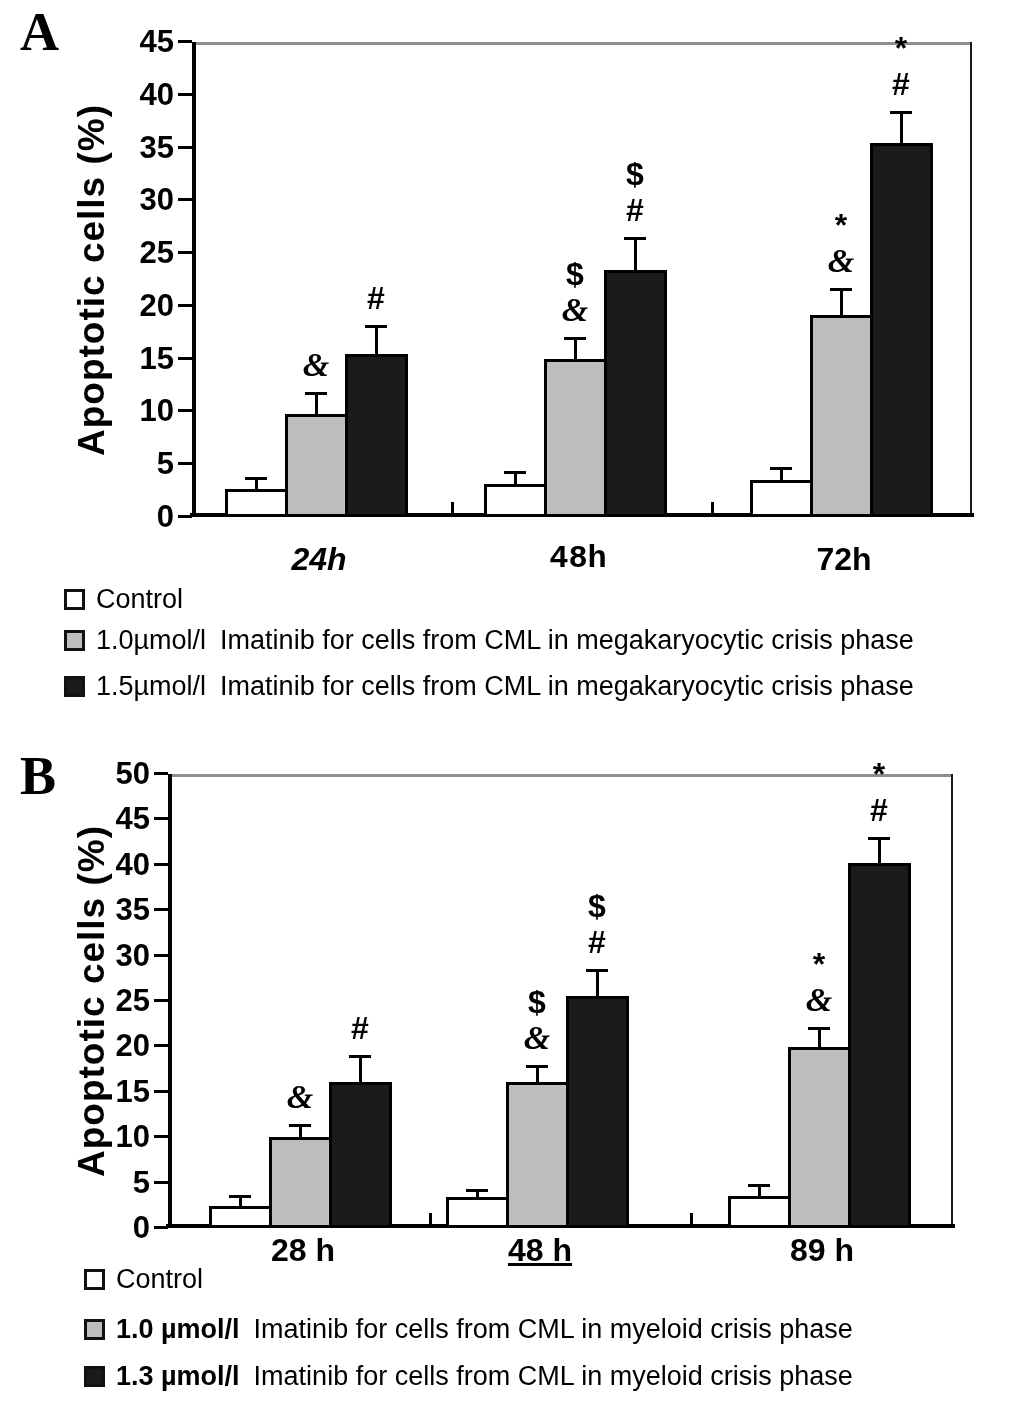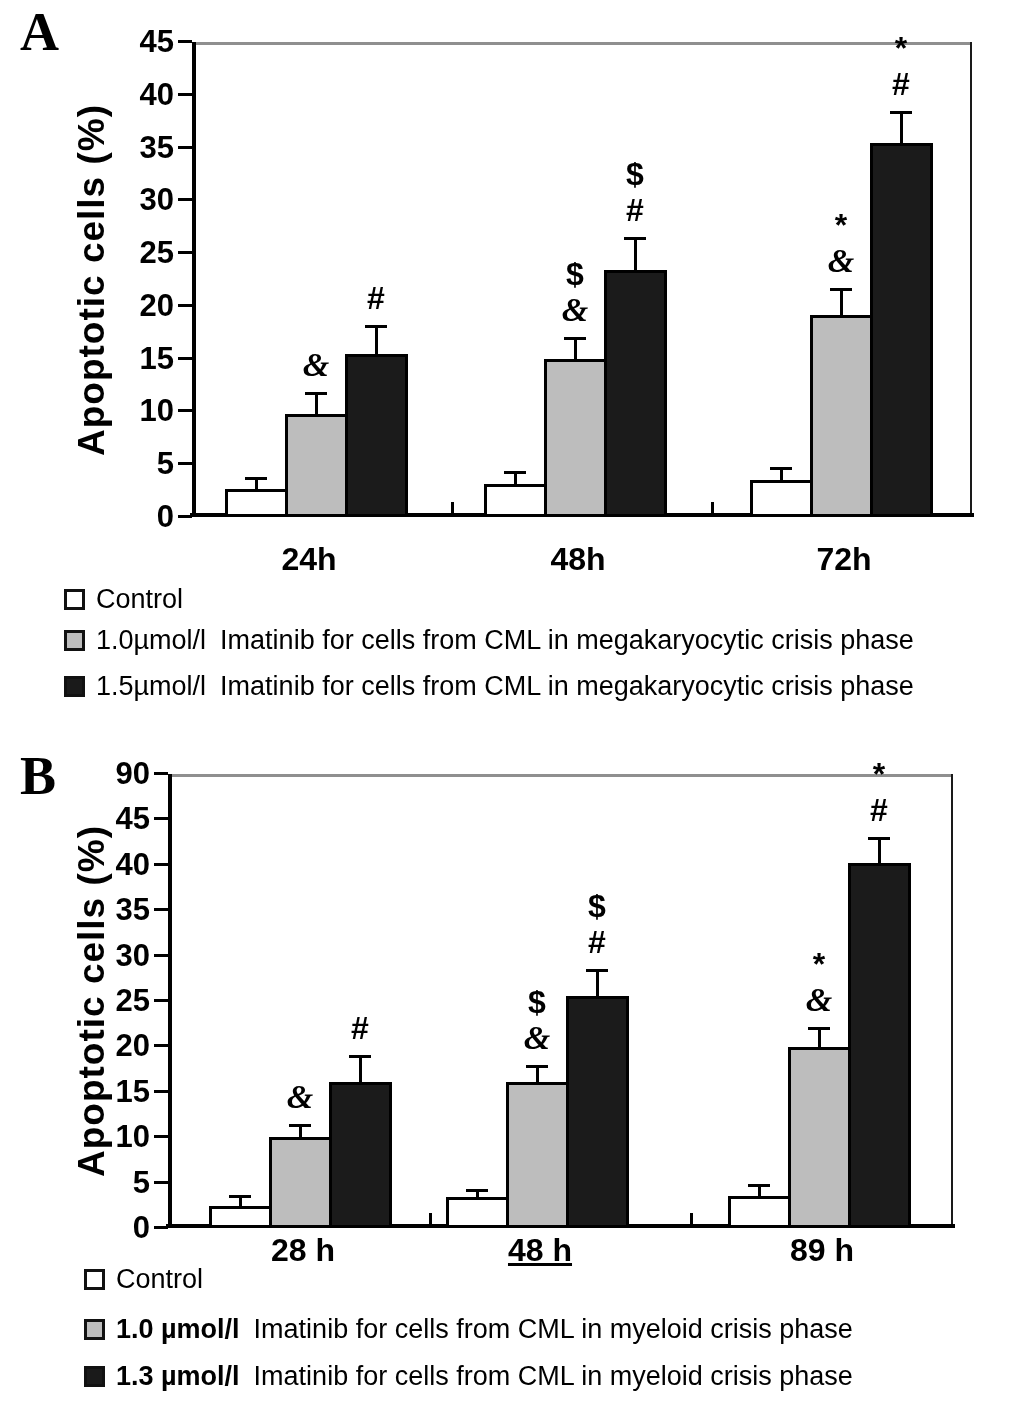--- a/index.html
+++ b/index.html
@@ -67,33 +67,33 @@
         <div class="ytick" style="left: 178px; top: 198.333px;"></div>
         <div class="ytick-label" style="left: 102px; top: 182.333px;">30</div>
         <div class="ytick" style="left: 178px; top: 145.556px;"></div>
         <div class="ytick-label" style="left: 102px; top: 129.556px;">35</div>
         <div class="ytick" style="left: 178px; top: 92.7778px;"></div>
         <div class="ytick-label" style="left: 102px; top: 76.7778px;">40</div>
         <div class="ytick" style="left: 178px; top: 40px;"></div>
         <div class="ytick-label" style="left: 102px; top: 24px;">45</div>
         <div class="xtick" style="left: 451px; top: 502px;"></div>
         <div class="xtick" style="left: 711px; top: 502px;"></div>
-        <div class="xlabel" style="left: 229px; top: 541px;">24h</div>
+        <div class="xlabel" style="left: 239px; top: 541px; font-style: italic;">24h</div>
         <div class="errstem" style="left: 254.5px; top: 476.889px; height: 15.6111px;"></div>
         <div class="errcap" style="left: 245px; top: 476.889px;"></div>
         <div class="bar" style="left: 224.5px; top: 488.5px; width: 63px; height: 28.5px; background: rgb(255, 255, 255);"></div>
         <div class="errstem" style="left: 314.5px; top: 392.444px; height: 25.1111px;"></div>
         <div class="errcap" style="left: 305px; top: 392.444px;"></div>
         <div class="bar" style="left: 284.5px; top: 413.556px; width: 63px; height: 103.444px; background: rgb(189, 189, 189);"></div>
         <div class="ann amp" style="left: 271px; top: 348.444px;">&amp;</div>
         <div class="errstem" style="left: 374.5px; top: 324.889px; height: 33.5556px;"></div>
         <div class="errcap" style="left: 365px; top: 324.889px;"></div>
         <div class="bar" style="left: 344.5px; top: 354.444px; width: 63px; height: 162.556px; background: rgb(27, 27, 27);"></div>
         <div class="ann" style="left: 331px; top: 280.889px;">#</div>
-        <div class="xlabel" style="left: 498px; top: 541px;">48h</div>
+        <div class="xlabel" style="left: 498px; top: 541px; font-family: Liberation Mono, monospace;">48h</div>
         <div class="errstem" style="left: 513.5px; top: 470.556px; height: 17.7222px;"></div>
         <div class="errcap" style="left: 504px; top: 470.556px;"></div>
         <div class="bar" style="left: 483.5px; top: 484.278px; width: 63px; height: 32.7222px; background: rgb(255, 255, 255);"></div>
         <div class="errstem" style="left: 573.5px; top: 336.5px; height: 26.1667px;"></div>
         <div class="errcap" style="left: 564px; top: 336.5px;"></div>
         <div class="bar" style="left: 543.5px; top: 358.667px; width: 63px; height: 158.333px; background: rgb(189, 189, 189);"></div>
         <div class="ann" style="left: 530px; top: 256.5px;">$</div>
         <div class="ann amp" style="left: 530px; top: 292.5px;">&amp;</div>
         <div class="errstem" style="left: 633.5px; top: 237.278px; height: 36.7222px;"></div>
         <div class="errcap" style="left: 624px; top: 237.278px;"></div>
@@ -157,21 +157,21 @@
         <div class="ytick-label" style="left: 78px; top: 983px;">25</div>
         <div class="ytick" style="left: 154px; top: 953.6px;"></div>
         <div class="ytick-label" style="left: 78px; top: 937.6px;">30</div>
         <div class="ytick" style="left: 154px; top: 908.2px;"></div>
         <div class="ytick-label" style="left: 78px; top: 892.2px;">35</div>
         <div class="ytick" style="left: 154px; top: 862.8px;"></div>
         <div class="ytick-label" style="left: 78px; top: 846.8px;">40</div>
         <div class="ytick" style="left: 154px; top: 817.4px;"></div>
         <div class="ytick-label" style="left: 78px; top: 801.4px;">45</div>
         <div class="ytick" style="left: 154px; top: 772px;"></div>
-        <div class="ytick-label" style="left: 78px; top: 756px;">90</div>
+        <div class="ytick-label" style="left: 78px; top: 756px;">50</div>
         <div class="xtick" style="left: 428.667px; top: 1213px;"></div>
         <div class="xtick" style="left: 690.333px; top: 1213px;"></div>
         <div class="xlabel" style="left: 223px; top: 1232px;">28 h</div>
         <div class="errstem" style="left: 238.5px; top: 1195.31px; height: 14.896px;"></div>
         <div class="errcap" style="left: 229px; top: 1195.31px;"></div>
         <div class="bar" style="left: 208.5px; top: 1206.21px; width: 63px; height: 21.792px; background: rgb(255, 255, 255);"></div>
         <div class="errstem" style="left: 298.5px; top: 1124.49px; height: 16.712px;"></div>
         <div class="errcap" style="left: 289px; top: 1124.49px;"></div>
         <div class="bar" style="left: 268.5px; top: 1137.2px; width: 63px; height: 90.8px; background: rgb(189, 189, 189);"></div>
         <div class="ann amp" style="left: 255px; top: 1080.49px;">&amp;</div>

